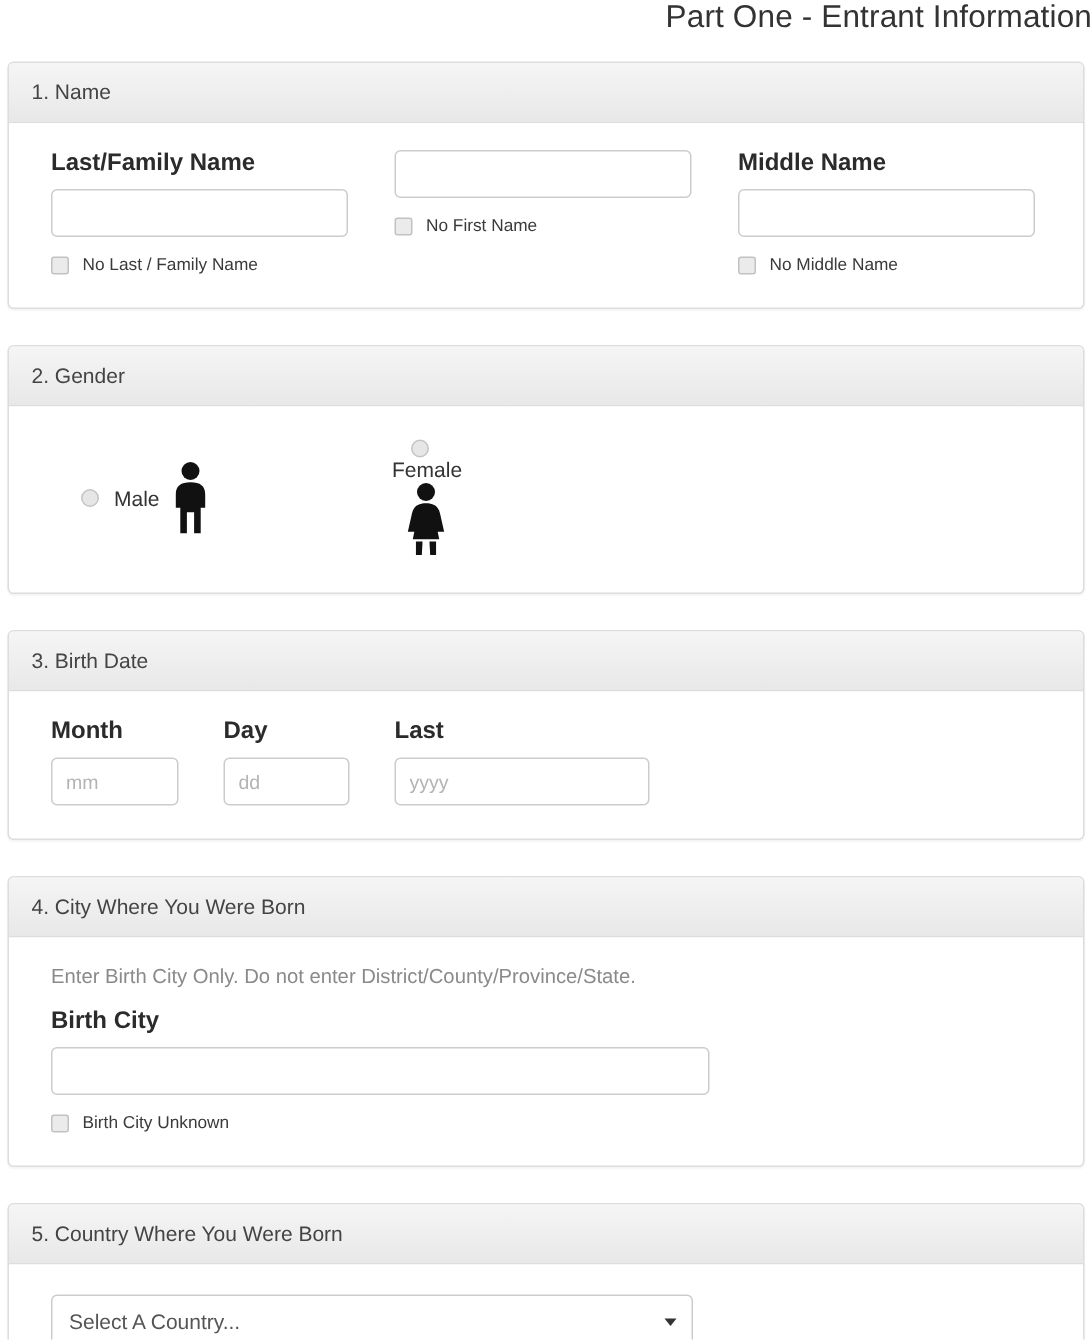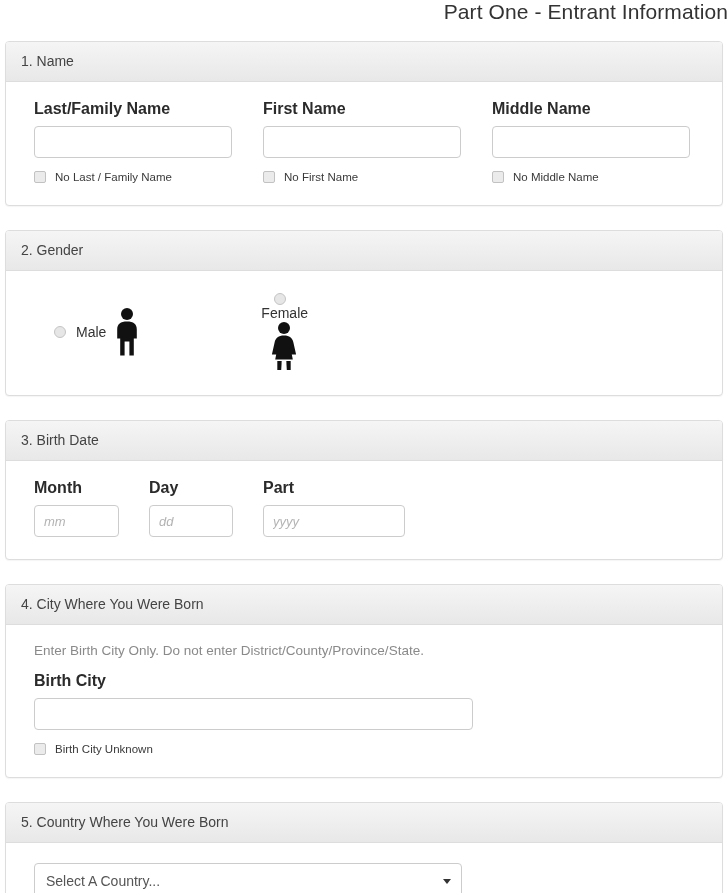--- a/index.html
+++ b/index.html
@@ -72,21 +72,20 @@
     box-sizing: border-box;
     height: 32px;
     border: 1px solid #cccccc;
     border-radius: 4px;
     background: #ffffff;
     font-size: 13px;
     font-family: "Liberation Sans", sans-serif;
     color: #444444;
     padding: 5px 9px;
     outline: none;
-    font-style: italic;
   }
   .txt-input::placeholder {
     color: #b4b4b4;
   }
   .input-name { width: 198px; }
 
   .check-row {
     display: flex;
     align-items: center;
     margin-top: 13px;
@@ -144,21 +143,21 @@
 
   
   .date-row {
     display: flex;
     align-items: flex-end;
   }
   .date-col { margin-right: 30px; }
   .date-col:last-child { margin-right: 0; }
   .input-mm { width: 85px; }
   .input-dd { width: 84px; }
-  .input-yyyy { width: 142px; }
+  .input-yyyy { width: 170px; }
 
   
   .helper-text {
     font-size: 13.5px;
     color: #8a8a8a;
     margin: 0 0 14px 0;
   }
   .input-city { width: 439px; }
 
   
@@ -210,21 +209,20 @@
       <div class="name-col">
         <label class="field-label">Last/Family Name</label>
         <input class="txt-input input-name" type="text" value="" placeholder="" style="">
         <div class="check-row">
           <span class="chk"></span>
           <span class="chk-label">No Last / Family Name</span>
         </div>
       </div>
 
       <div class="name-col">
-        <label class="field-label">First Name</label>
         <input class="txt-input input-name" type="text" value="" placeholder="" style="">
         <div class="check-row">
           <span class="chk"></span>
           <span class="chk-label">No First Name</span>
         </div>
       </div>
 
       <div class="name-col">
         <label class="field-label">Middle Name</label>
         <input class="txt-input input-name" type="text" value="" placeholder="" style="">
@@ -282,21 +280,21 @@
         <label class="field-label">Month</label>
         <input class="txt-input input-mm" type="text" value="" placeholder="mm" style="">
       </div>
 
       <div class="date-col">
         <label class="field-label">Day</label>
         <input class="txt-input input-dd" type="text" value="" placeholder="dd" style="">
       </div>
 
       <div class="date-col">
-        <label class="field-label">Part</label>
+        <label class="field-label">Last</label>
         <input class="txt-input input-yyyy" type="text" value="" placeholder="yyyy" style="">
       </div>
 
     </div>
   </div>
 </div>
 
 <div class="panel">
   <div class="panel-heading">
     <div class="panel-title">4. City Where You Were Born</div>

